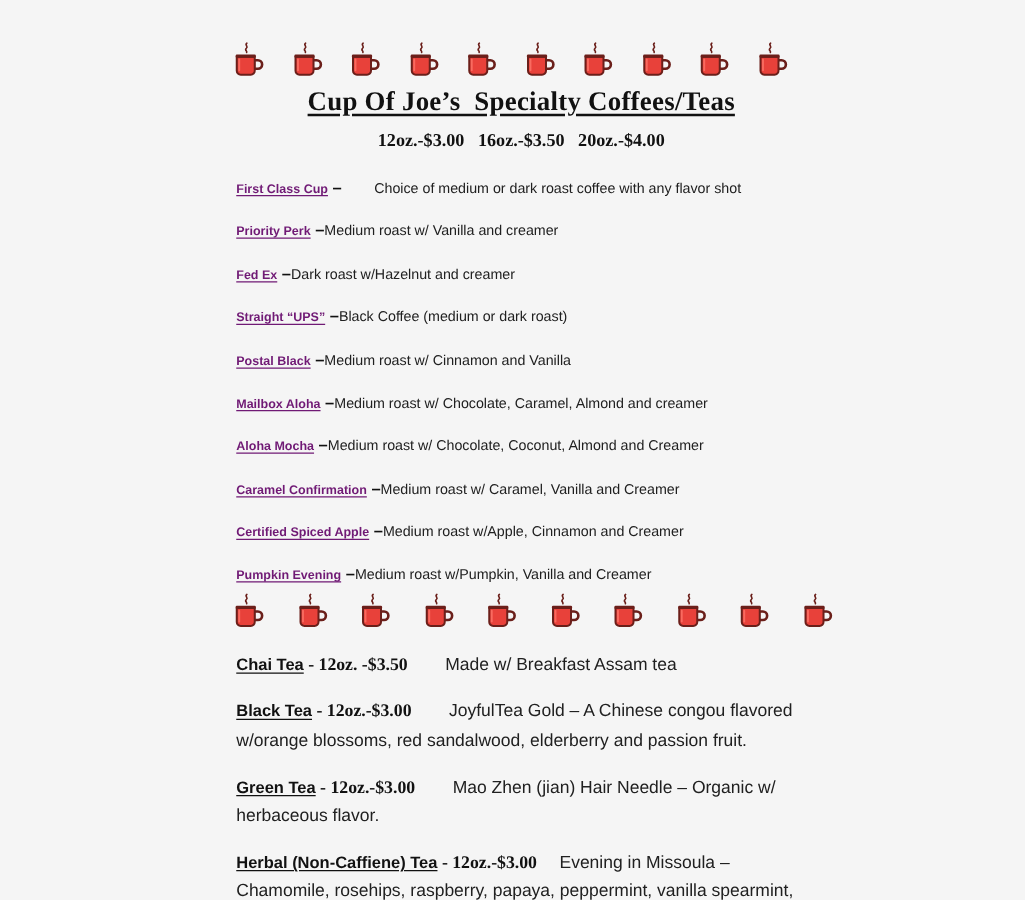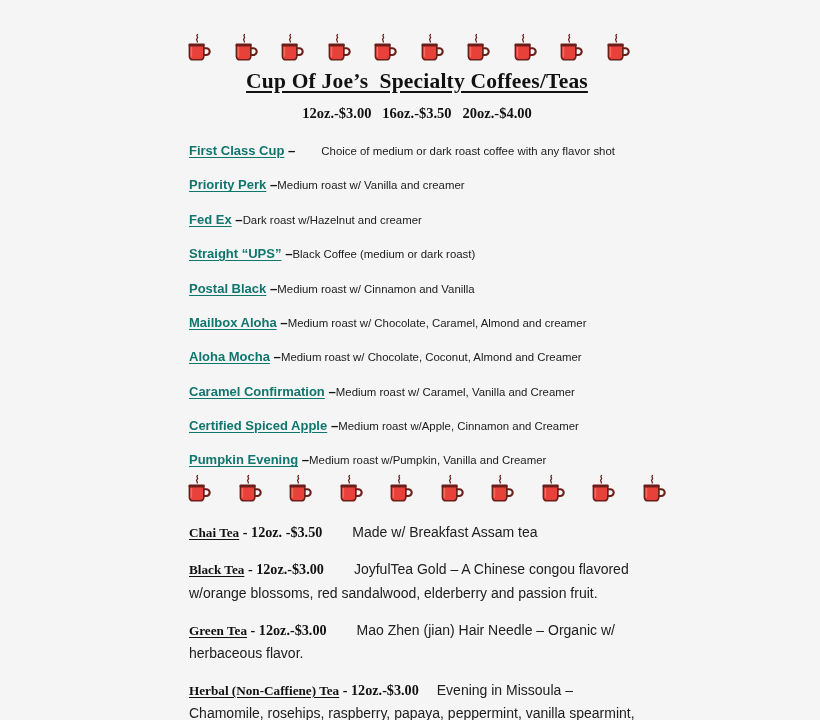--- a/index.html
+++ b/index.html
@@ -85,24 +85,24 @@
   }
   .menu-item {
     margin-bottom: 15.5px;
     line-height: 1.18;
   }
   .menu-item:last-child { margin-bottom: 0; }
 
   .item-name {
     font-family: "Liberation Sans", sans-serif;
     font-weight: bold;
-    font-size: 13px;
+    font-size: 10px;
     text-decoration: underline;
     text-underline-offset: 2px;
-    color: #0f766e;
+    color: #701a75;
     white-space: pre;
   }
   .item-dash {
     font-family: "Liberation Sans", sans-serif;
     font-weight: bold;
     font-size: 13.2px;
     color: #111;
     white-space: pre;
   }
   .item-desc {
@@ -119,21 +119,21 @@
     padding-left: 189px;
     padding-right: 178px;
   }
   .tea-item {
     margin-bottom: 14px;
     line-height: 1.45;
   }
   .tea-item:last-child { margin-bottom: 0; }
 
   .tea-name {
-    font-family: Liberation Serif, serif;
+    font-family: Liberation Sans, sans-serif;
     font-weight: bold;
     font-size: 13.2px;
     text-decoration: underline;
     text-underline-offset: 2px;
     color: #111;
     white-space: pre;
   }
   .tea-price {
     font-family: "Liberation Serif", "DejaVu Serif", serif;
     font-weight: bold;

